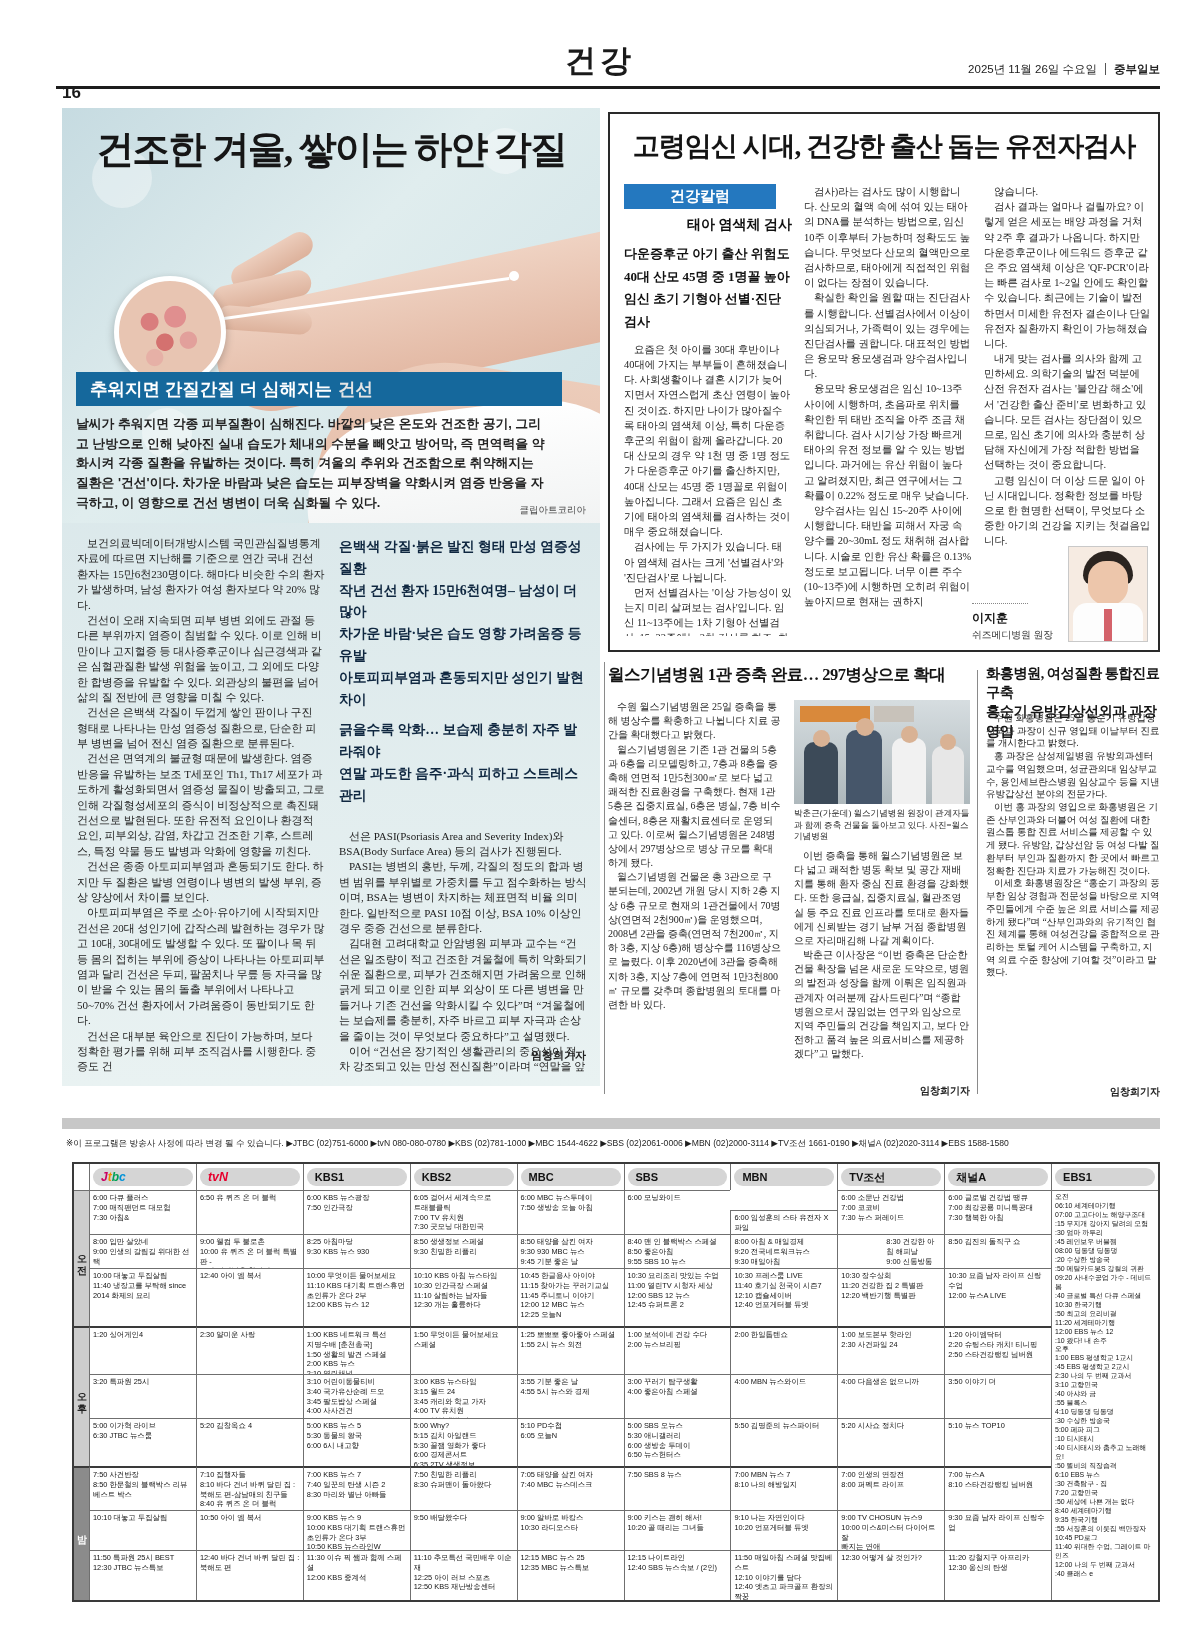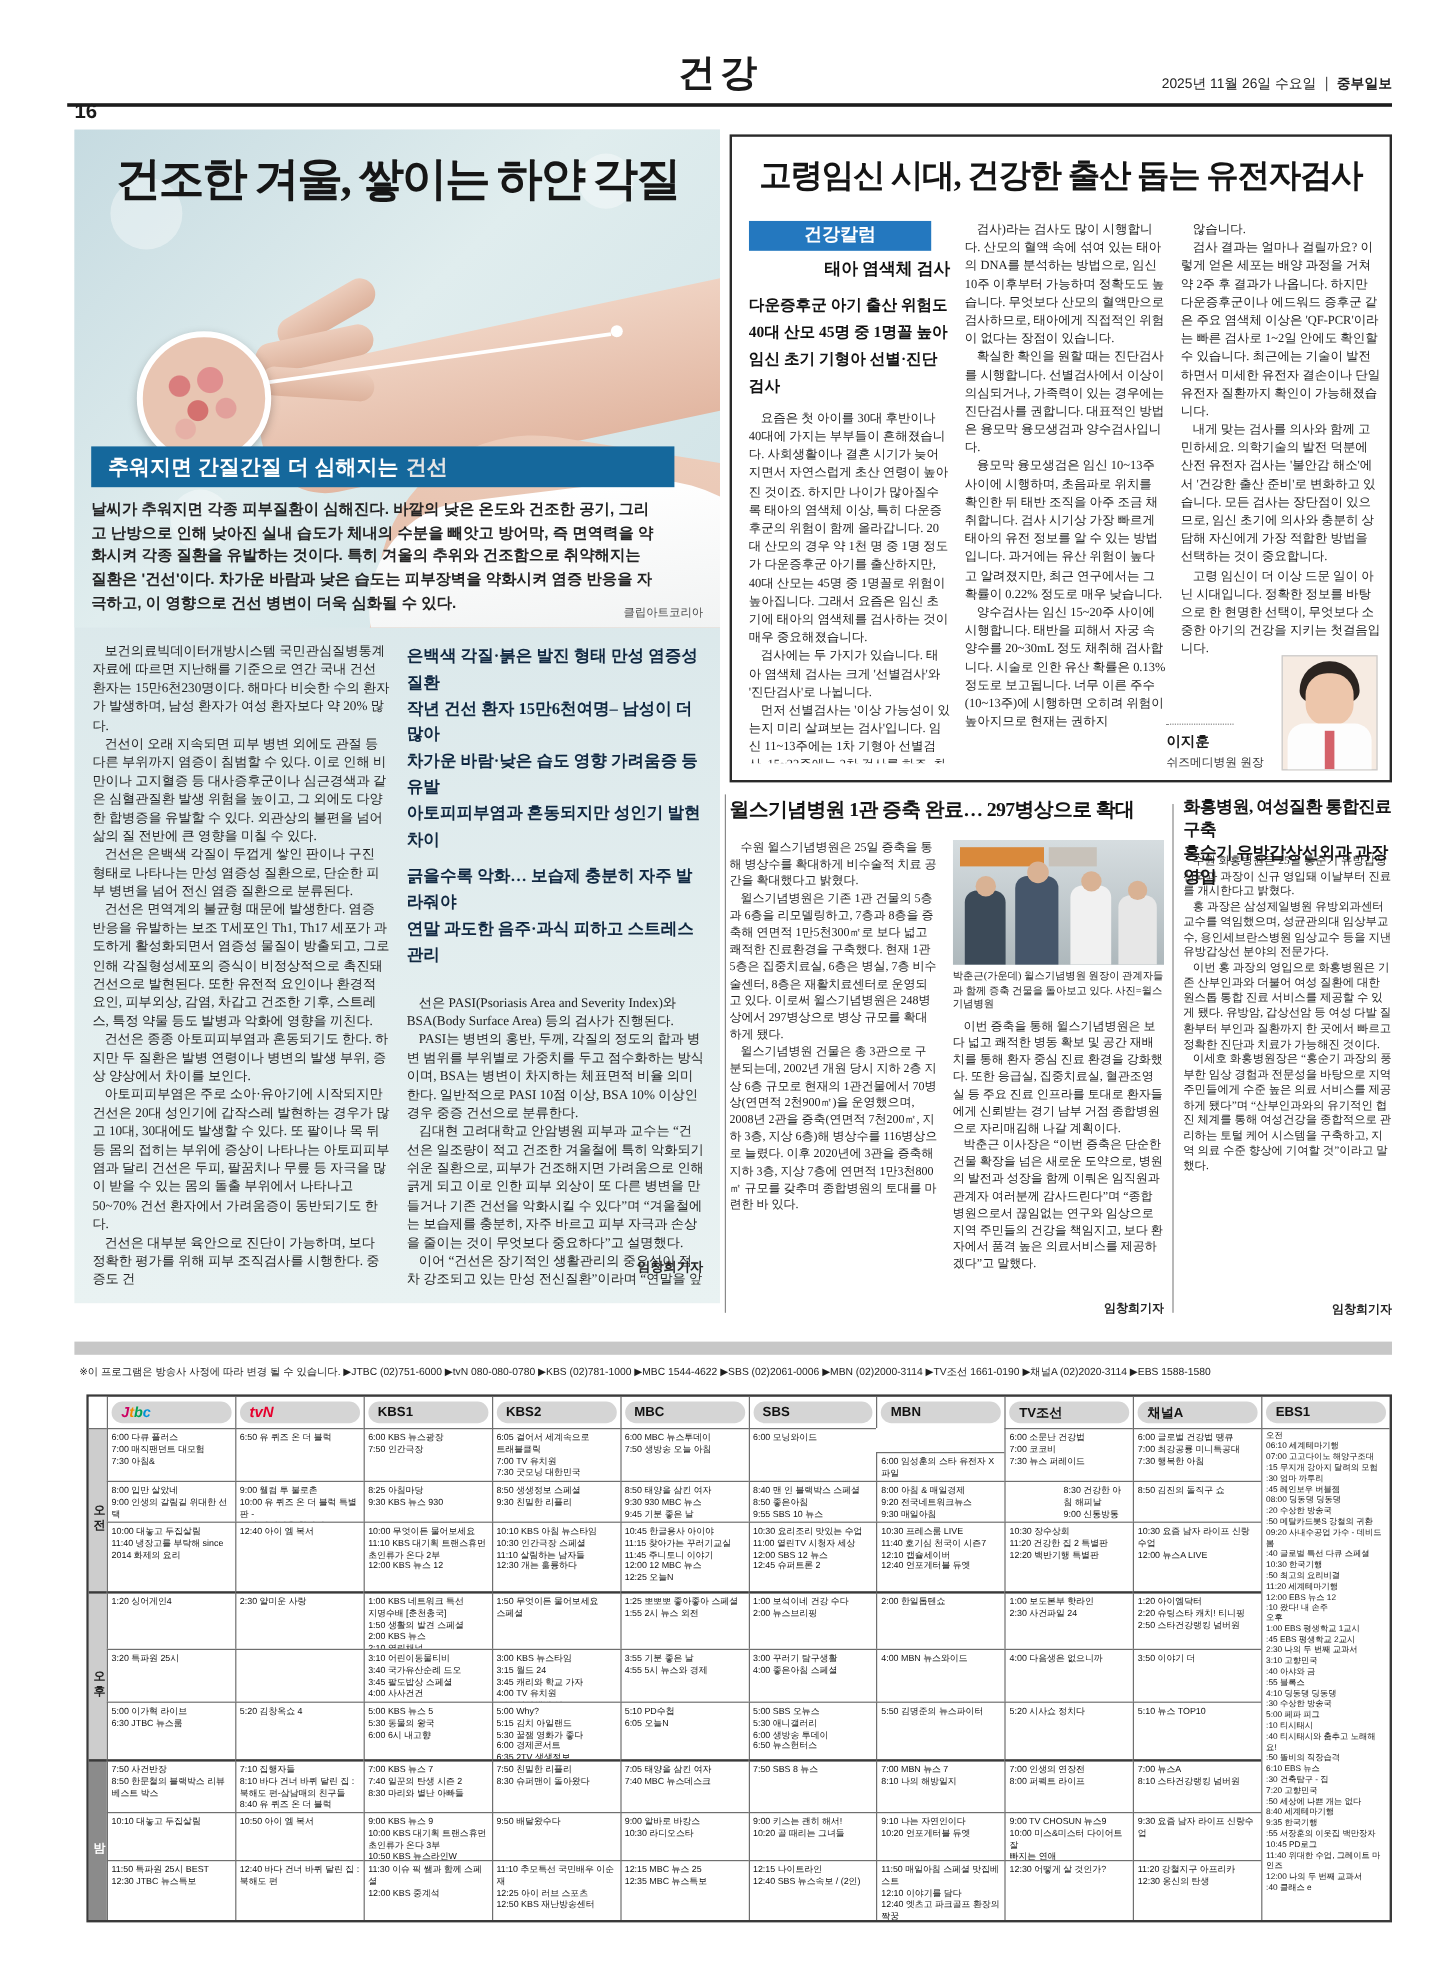--- a/index.html
+++ b/index.html
@@ -219,41 +219,41 @@
         <div class="face"></div>
         <div class="shirt"></div>
         <div class="tie"></div>
       </div>
     </div>
   </div>
 
   <div class="abs wills">
     <div class="wills-title serif">윌스기념병원 1관 증축 완료… 297병상으로 확대</div>
     <div class="hcol wcol1 serif">
-        <p class="para">수원 윌스기념병원은 25일 증축을 통해 병상수를 확대하게 비수술적 치료 공간을 확대했다고 밝혔다.</p>
+        <p class="para">수원 윌스기념병원은 25일 증축을 통해 병상수를 확충하고 나뉩니다 치료 공간을 확대했다고 밝혔다.</p>
         <p class="para">윌스기념병원은 기존 1관 건물의 5층과 6층을 리모델링하고, 7층과 8층을 증축해 연면적 1만5천300㎡로 보다 넓고 쾌적한 진료환경을 구축했다. 현재 1관 5층은 집중치료실, 6층은 병실, 7층 비수술센터, 8층은 재활치료센터로 운영되고 있다. 이로써 윌스기념병원은 248병상에서 297병상으로 병상 규모를 확대하게 됐다.</p>
         <p class="para">윌스기념병원 건물은 총 3관으로 구분되는데, 2002년 개원 당시 지하 2층 지상 6층 규모로 현재의 1관건물에서 70병상(연면적 2천900㎡)을 운영했으며, 2008년 2관을 증축(연면적 7천200㎡, 지하 3층, 지상 6층)해 병상수를 116병상으로 늘렸다. 이후 2020년에 3관을 증축해 지하 3층, 지상 7층에 연면적 1만3천800㎡ 규모를 갖추며 종합병원의 토대를 마련한 바 있다.</p>
       </div>
     <div class="hcol wcol2 serif">
       <div class="news-photo">
         <div class="sign"></div>
         <div class="sign2"></div>
         <div class="np-fig" style="left:10px;width:34px;height:62px;background:#3c4a58;"></div>
         <div class="np-head" style="left:19px;top:30px;width:17px;height:17px;"></div>
         <div class="np-fig" style="left:52px;width:36px;height:74px;background:#46566a;"></div>
         <div class="np-head" style="left:62px;top:18px;width:18px;height:18px;"></div>
         <div class="np-fig" style="left:98px;width:34px;height:66px;background:#f1f1f1;"></div>
         <div class="np-head" style="left:107px;top:26px;width:17px;height:17px;"></div>
         <div class="np-fig" style="left:138px;width:32px;height:58px;background:#e7e7e7;"></div>
         <div class="np-head" style="left:146px;top:34px;width:16px;height:16px;"></div>
       </div>
       <div class="photo-caption">박춘근(가운데) 윌스기념병원 원장이 관계자들과 함께 증축 건물을 돌아보고 있다.  사진=윌스기념병원</div>
       <div>
           <p class="para">이번 증축을 통해 윌스기념병원은 보다 넓고 쾌적한 병동 확보 및 공간 재배치를 통해 환자 중심 진료 환경을 강화했다. 또한 응급실, 집중치료실, 혈관조영실 등 주요 진료 인프라를 토대로 환자들에게 신뢰받는 경기 남부 거점 종합병원으로 자리매김해 나갈 계획이다.</p>
-          <p class="para">박춘근 이사장은 “이번 증축은 단순한 건물 확장을 넘은 새로운 도약으로, 병원의 발전과 성장을 함께 이뤄온 임직원과 관계자 여러분께 감사드린다”며 “종합병원으로서 끊임없는 연구와 임상으로 지역 주민들의 건강을 책임지고, 보다 환자에서 품격 높은 의료서비스를 제공하겠다”고 말했다.</p>
+          <p class="para">박춘근 이사장은 “이번 증축은 단순한 건물 확장을 넘은 새로운 도약으로, 병원의 발전과 성장을 함께 이뤄온 임직원과 관계자 여러분께 감사드린다”며 “종합병원으로서 끊임없는 연구와 임상으로 지역 주민들의 건강을 책임지고, 보다 안전하고 품격 높은 의료서비스를 제공하겠다”고 말했다.</p>
         </div>
       <div class="byline-sm">임창희기자</div>
     </div>
   </div>
 
   <div class="abs vline" style="left:977px;top:670px;height:424px;"></div>
 
   <div class="abs hwahong">
     <div class="hwahong-title serif preline">화홍병원, 여성질환 통합진료 구축
 홍순기 유방갑상선외과 과장 영입</div>

